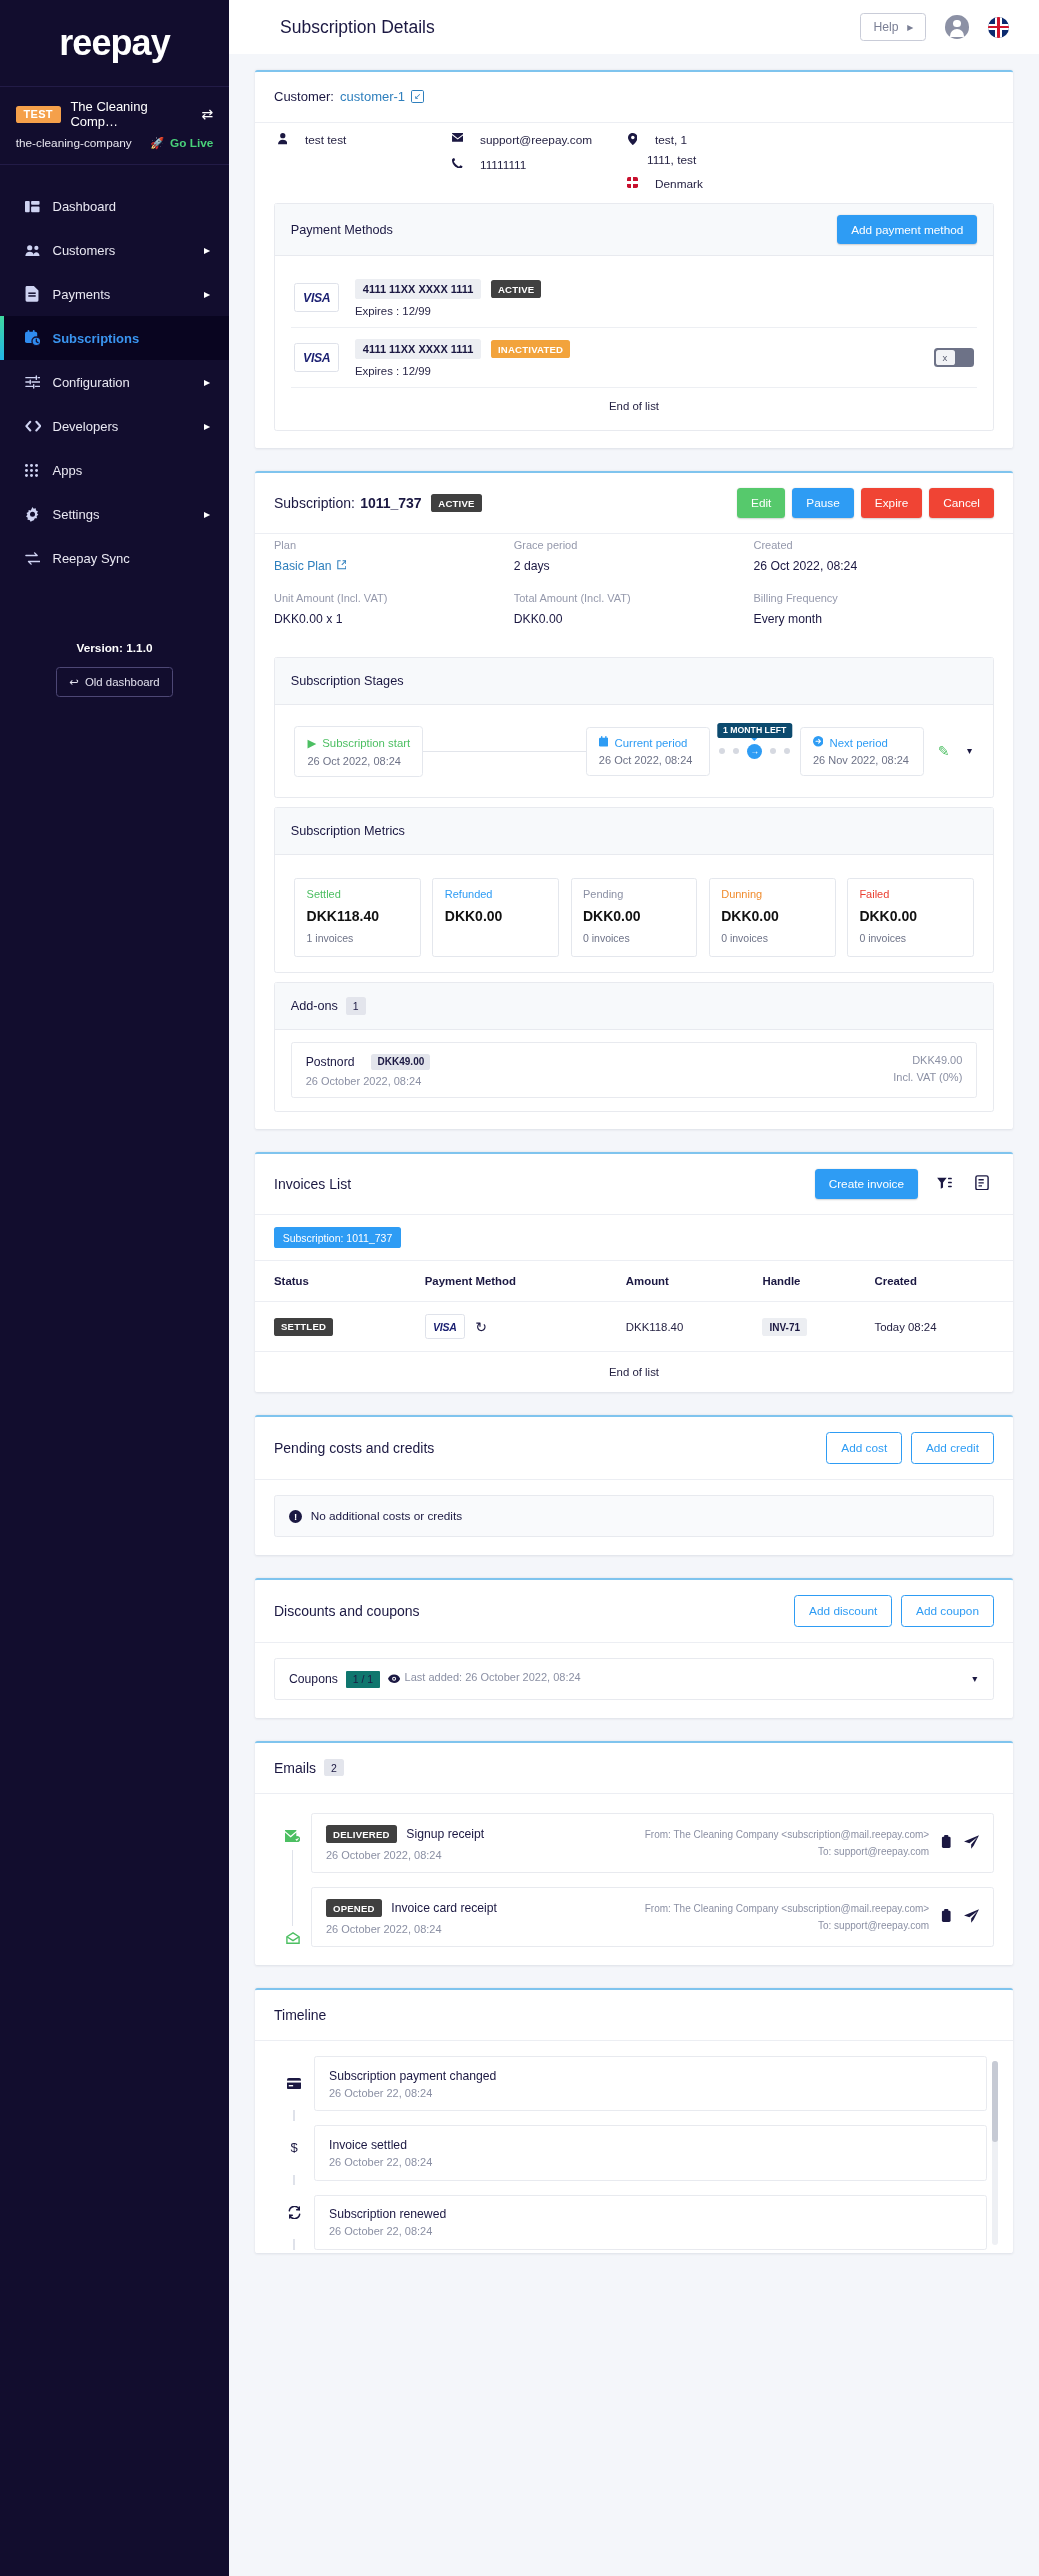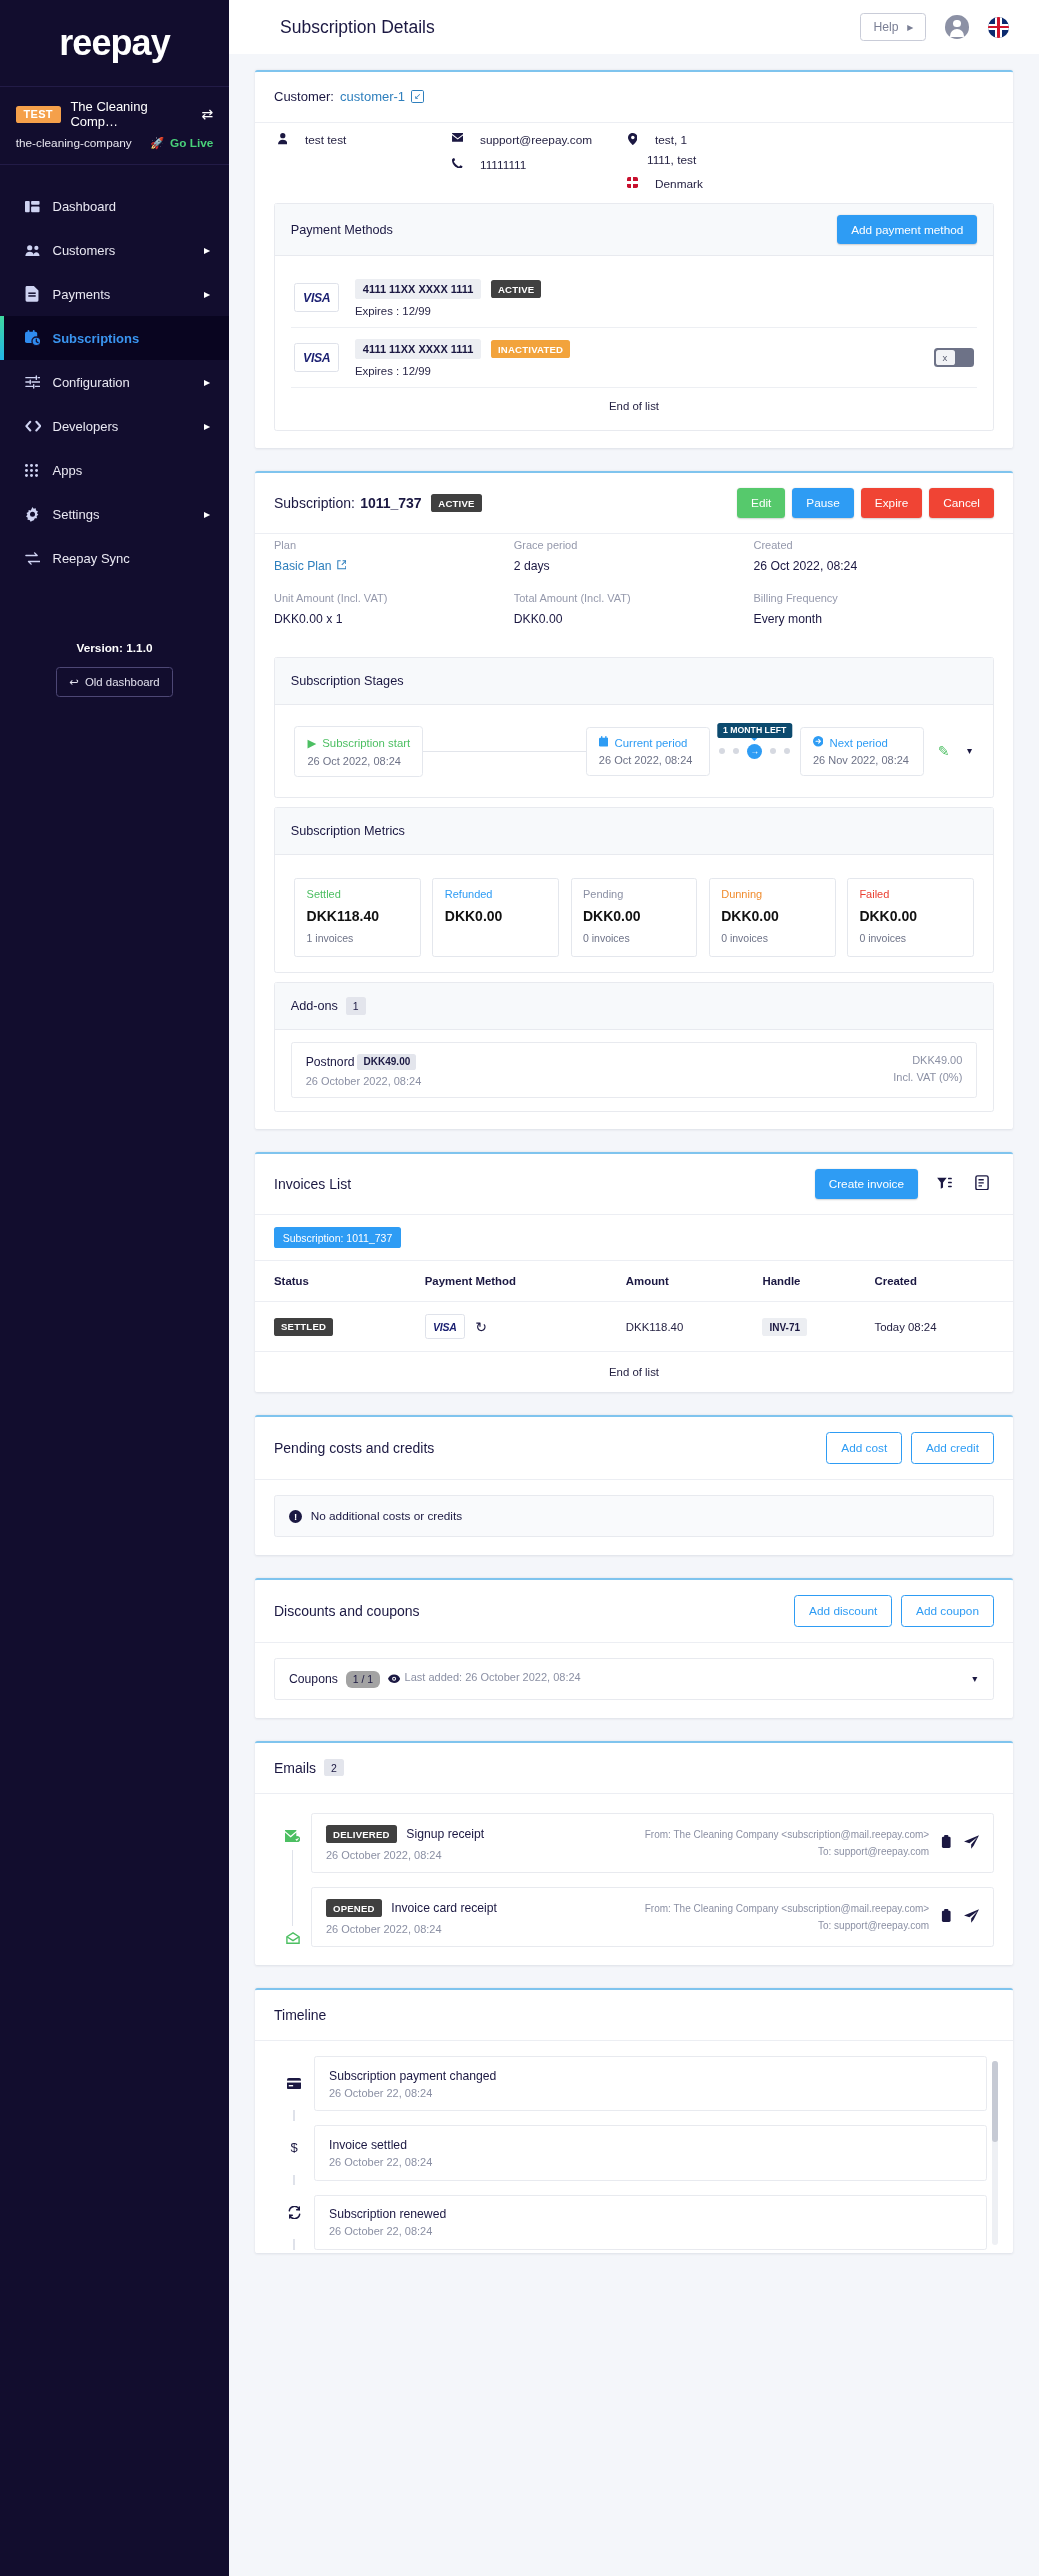--- a/index.html
+++ b/index.html
@@ -299,21 +299,21 @@
   
   .count-chip {
     background: #e3e5ec; color: #1b1842; font-size: 10.5px;
     padding: 2.6px 7px; border-radius: 2.6px; margin-left: 7.9px;
   }
   .addon-row {
     border: 0.9px solid #e8eaef; border-radius: 2.6px;
     padding: 10.5px 14px; display: flex; align-items: flex-start;
   }
   .addon-left { flex: 1; display:flex; flex-direction:column; gap:5.2px;}
-  .addon-name { font-size: 12.2px; color:#1b1842; display:flex; align-items:center; gap:3px;}
+  .addon-name { font-size: 12.2px; color:#1b1842; display:flex; align-items:center; gap:17px;}
   .addon-price-chip { background:#e3e5ec; color:#1b1842; font-size:10px; font-weight:bold; padding:2.6px 6.1px; border-radius:2.6px;}
   .addon-date { font-size: 11px; color: #8b90a4; }
   .addon-right { text-align: right; display:flex;flex-direction:column;gap:5.2px;}
   .addon-amt { font-size: 11px; color: #8b90a4; }
 
   
   .filter-chip {
     display:inline-block;background:#2e9cf4;color:#fff;font-size:10.5px;
     padding:4.4px 8.7px;border-radius:2.6px;
   }
@@ -341,21 +341,21 @@
     display:flex;align-items:center;justify-content:center;font-size:9.6px;font-weight:bold;
   }
 
   
   .coupon-row {
     border: 0.9px solid #e8eaef; border-radius: 2.6px; padding: 11.4px 14px;
     display: flex; align-items: center;
   }
   .coupon-left { flex:1; display:flex; flex-direction:row; gap:4.4px;}
   .coupon-top { display:flex;align-items:center;gap:7.9px;font-size:12.2px;color:#1b1842;}
-  .coupon-chip { background:#a3a3a3;color:#1b1842;font-size:10.5px;padding:2.6px 7px;border-radius:6px;}
+  .coupon-chip { background:#0f766e;color:#1b1842;font-size:10.5px;padding:2.6px 7px;border-radius:1px;}
   .coupon-sub { font-size:11px;color:#8b90a4;}
 
   
   .email-wrap { display:flex; gap:0; padding: 3.5px 0 0 0;}
   .email-rail { width: 37px; display:flex; flex-direction:column; align-items:center; padding-top: 15.7px;}
   .rail-icon { font-size: 14px; color:#4cbf62; }
   .rail-line { width:1.7px; flex:1; background:#dfe2ea; margin: 5.2px 0;}
   .email-list { flex:1; display:flex;flex-direction:column;gap:14px;}
   .email-row {
     border:0.9px solid #e8eaef;border-radius:2.6px;padding:11.4px 14px;

